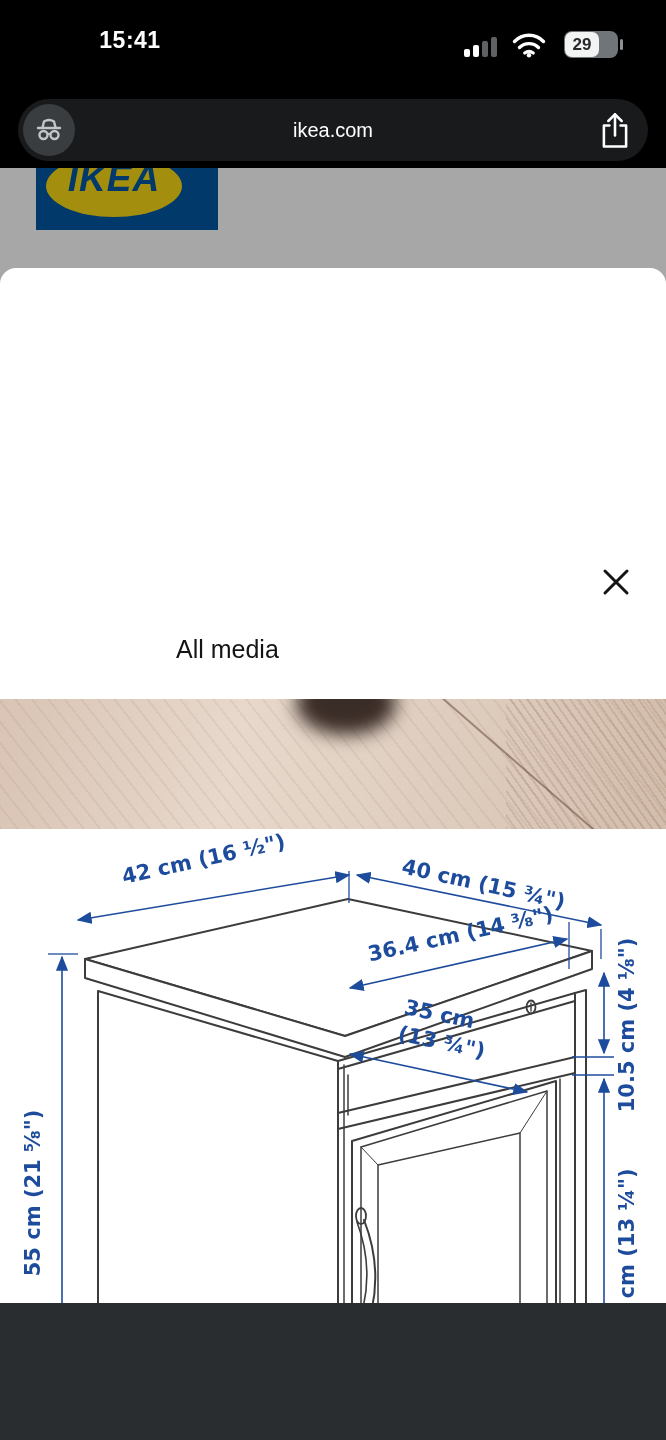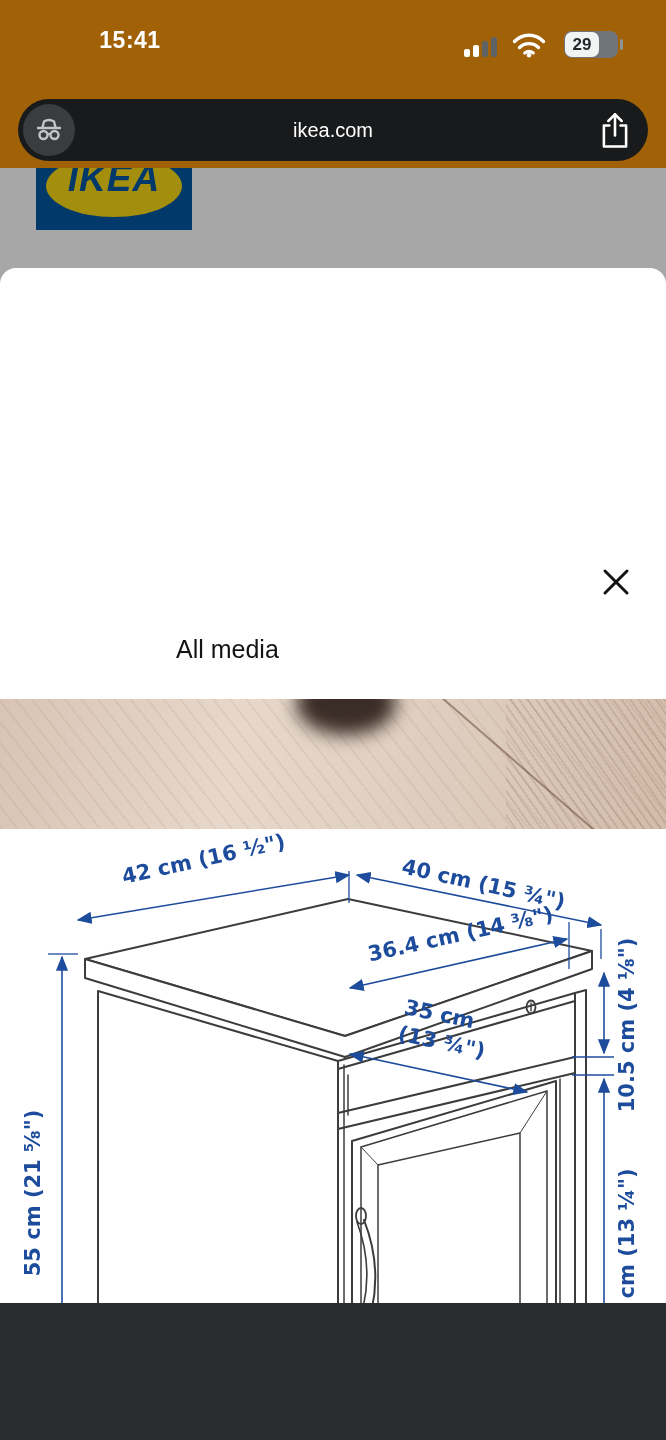--- a/index.html
+++ b/index.html
@@ -1,42 +1,42 @@
 <!DOCTYPE html>
 <html><head>
 <meta charset="utf-8">
 <style>
   html,body{margin:0;padding:0;background:#000;}
   #screen{position:relative;width:666px;height:1440px;background:#fff;overflow:hidden;
           font-family:"Liberation Sans",sans-serif;-webkit-font-smoothing:antialiased;}
   .abs{position:absolute;}
 
   
-  #top-chrome{left:0;top:0;width:666px;height:168px;background:#a16207;}
+  #top-chrome{left:0;top:0;width:666px;height:168px;background:#000000;}
   #time{left:78px;top:27px;width:104px;text-align:center;color:#fff;
         font-size:23px;font-weight:bold;letter-spacing:.5px;}
   #sig{left:464px;top:36px;display:flex;align-items:flex-end;gap:3px;height:21px;}
   #sig i{display:block;width:6px;border-radius:2px;}
   #wifi{left:512px;top:33px;}
   #batt{left:564px;top:31px;width:54px;height:27px;border-radius:8px;background:#70757a;}
   #batt .fill{position:absolute;left:1px;top:1px;bottom:1px;width:34px;border-radius:7px;background:#f2f3f3;}
   #batt .pct{position:absolute;left:0;top:0;width:36px;height:42px;line-height:27px;text-align:center;
              font-size:17px;font-weight:bold;color:#26292c;}
   #batt .nub{position:absolute;right:-5px;top:8px;width:3.5px;height:11px;border-radius:2px;background:#8d9295;}
 
   #url-pill{left:18px;top:99px;width:630px;height:62px;border-radius:31px;background:#191a1c;}
   #private-btn{left:23px;top:104px;width:52px;height:52px;border-radius:50%;background:#3a3d40;
                display:flex;align-items:center;justify-content:center;}
   #url-text{left:18px;top:99px;width:630px;height:62px;line-height:62px;text-align:center;
             color:#fff;font-size:20px;}
   #share-btn{left:595px;top:111px;width:40px;height:40px;}
 
   
   #site-header{left:0;top:168px;width:666px;height:122px;background:#fff;overflow:hidden;}
-  #ikea-logo{position:absolute;left:36px;top:-26px;width:156px;height:88px;background:#0058A3;}
+  #ikea-logo{position:absolute;left:36px;top:-26px;width:156px;height:88px;background:#0058A3;padding-left:26px;}
   #ikea-oval{position:absolute;left:10px;top:13px;width:136px;height:62px;border-radius:50%;background:#FBD914;}
   #ikea-word{position:absolute;left:0;top:16px;width:156px;text-align:center;color:#0058A3;
              font-size:37px;font-weight:bold;font-style:italic;letter-spacing:1px;}
   #ikea-reg{position:absolute;right:12px;top:12px;font-size:13px;color:#0058A3;font-style:normal;}
   #scrim{left:0;top:168px;width:666px;height:122px;background:rgba(0,0,0,.345);}
 
   
   #sheet{left:0;top:268px;width:666px;height:1035px;background:#fff;border-radius:16px 16px 0 0;}
   #close-btn{left:598px;top:296px;width:36px;height:36px;}
   .tab{top:364px;font-size:25px;line-height:34px;}

